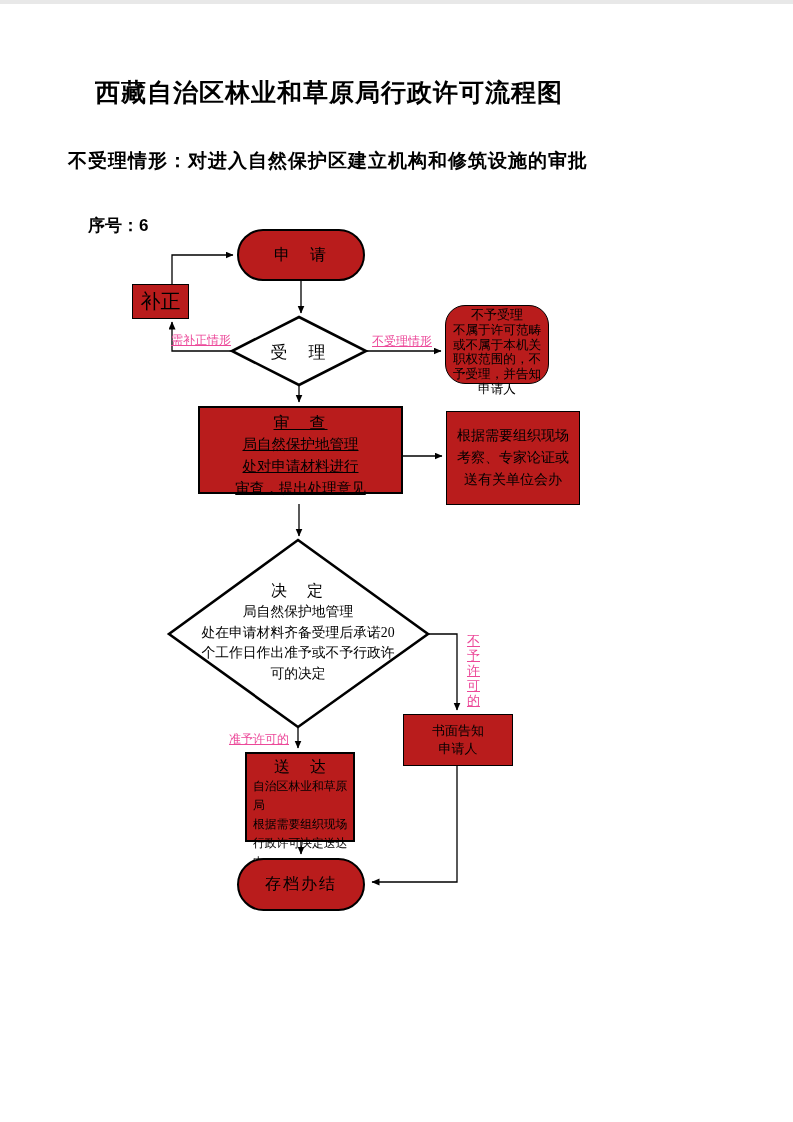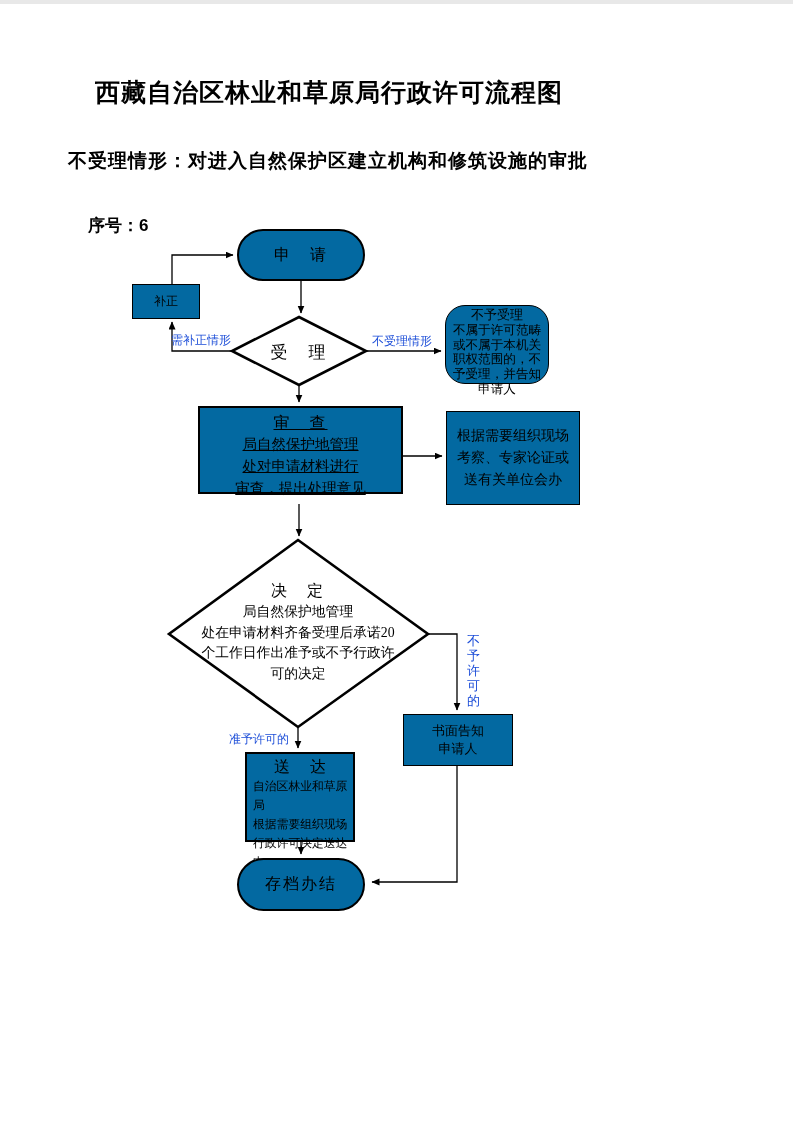--- a/index.html
+++ b/index.html
@@ -19,29 +19,29 @@
   }
   .serial{
     position:absolute;left:88px;top:210px;font-size:17px;font-weight:700;
     font-family:"Liberation Sans","DejaVu Sans",sans-serif;
   }
   
   svg.flow{position:absolute;left:0;top:0;width:793px;height:1122px;}
   svg.flow path{fill:none;stroke:#000;stroke-width:1.3;}
   svg.flow polygon.diamond{fill:#fff;stroke:#000;stroke-width:2.6;}
   .node{position:absolute;box-sizing:border-box;text-align:center;}
-  .node.bg{background:#0369a1;}
+  .node.bg{background:#b91c1c;}
   .oval{border:2.6px solid #000;border-radius:27px;display:flex;align-items:center;justify-content:center;}
   .box-thick{border:2.8px solid #000;}
   .box-thin{border:1.4px solid #000;}
   .box-med{border:1.8px solid #000;}
   .round-thin{border:1.4px solid #000;border-radius:20px;}
   .ml{white-space:pre-line;}
   .node-title{font-size:16px;letter-spacing:2px;}
-  .lbl{position:absolute;font-size:12px;color:#1d4ed8;}
+  .lbl{position:absolute;font-size:12px;color:#ec4899;text-decoration:underline;}
   .lbl.vert{width:16px;line-height:1.16;font-size:13px;white-space:normal;word-break:break-all;}
 </style>
 </head>
 <body>
 
 <div class="page">
 
   <div class="title">西藏自治区林业和草原局行政许可流程图</div>
   <div class="subtitle">不受理情形：对进入自然保护区建立机构和修筑设施的审批</div>
   <div class="serial">序号：6</div>
@@ -77,21 +77,21 @@
 
     <polygon class="diamond" points="299,313 366,347 299,381 232,347"></polygon>
 
     <polygon class="diamond" points="298,536 428,630 298,723 169,630"></polygon>
   </svg>
 
   <div class="node bg oval" style="left:237px;top:225px;width:128px;height:52px;">
     <span class="node-title">申　请</span>
   </div>
 
-  <div class="node bg box-thin" style="left:132px;top:280px;width:68px;height:35px;line-height:32px;font-size:12px;">
+  <div class="node bg box-thin" style="left:132px;top:280px;width:57px;height:35px;line-height:32px;font-size:20px;">
     <span>补正</span>
   </div>
 
   <div class="node" style="left:249px;top:337px;width:100px;font-size:17px;letter-spacing:2px;">
     <span>受　理</span>
   </div>
 
   <div class="node bg round-thin" style="left:445px;top:301px;width:104px;height:79px;padding-top:2px;">
     <div style="font-size:13px;line-height:1.15;">不予受理</div>
     <div class="ml" style="font-size:12.6px;line-height:1.17;">不属于许可范畴

